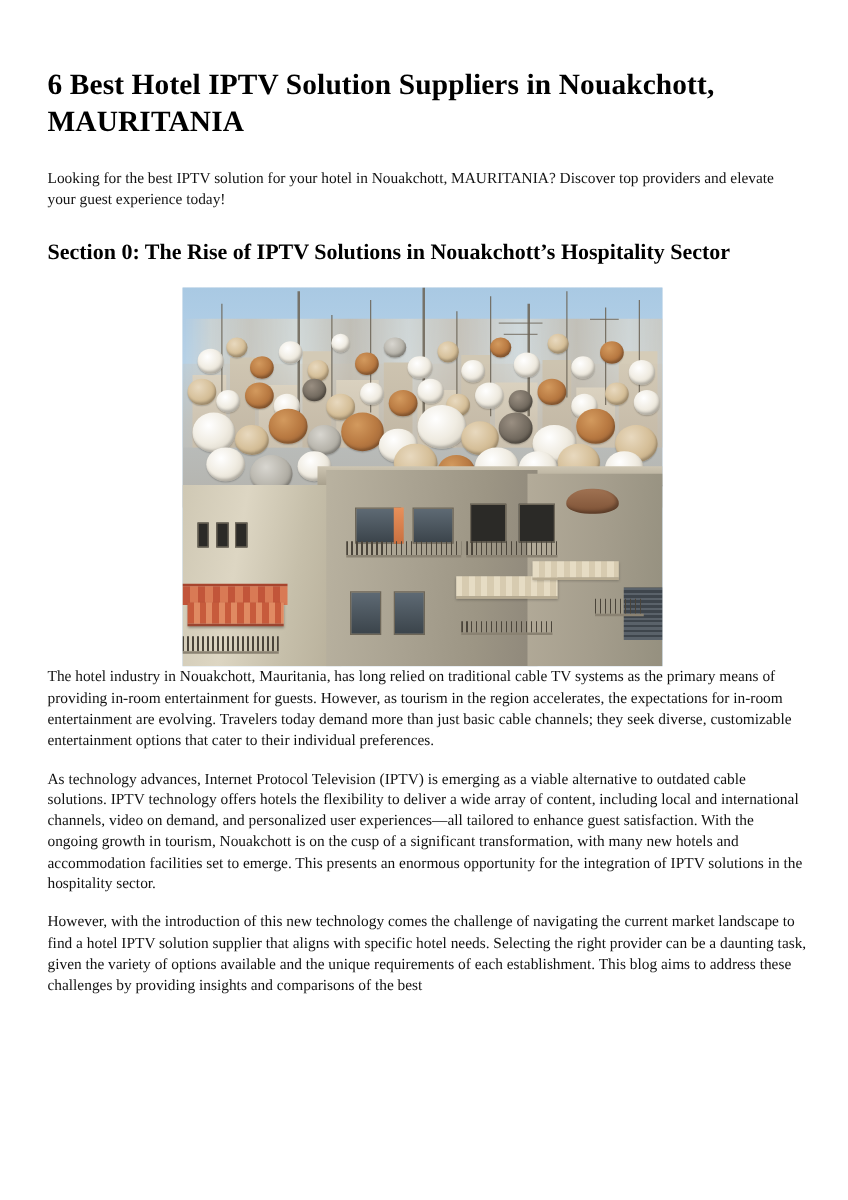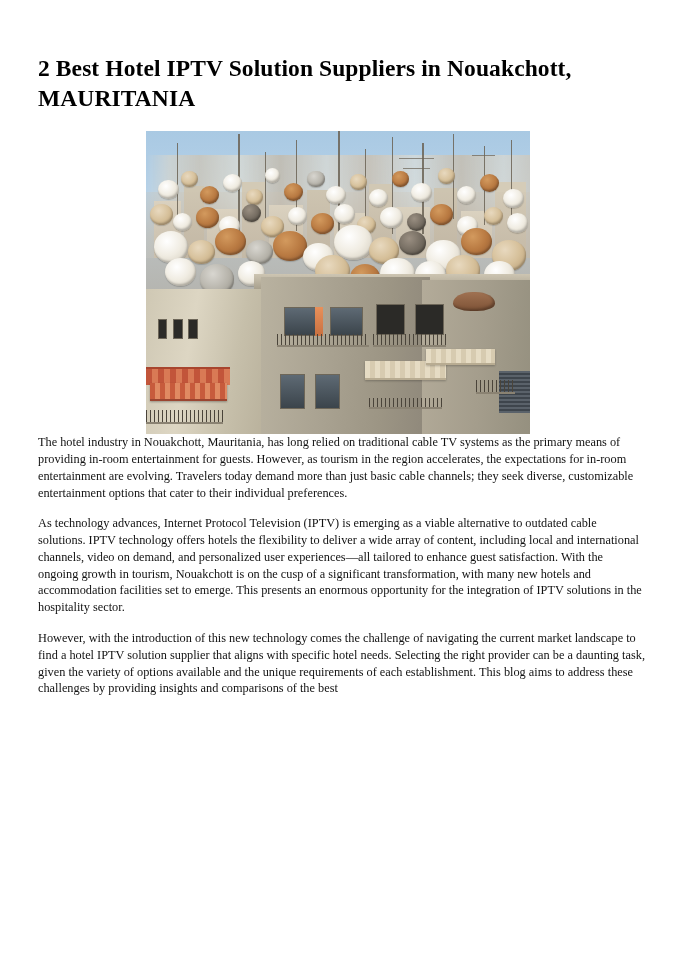--- a/index.html
+++ b/index.html
@@ -195,24 +195,26 @@
   .shutter {
     position: absolute;
     background: repeating-linear-gradient(180deg, #5a626a 0 2px, #3e454c 2px 4px);
   }
 </style>
 </head>
 <body>
 
 <div class="page">
 
-  <h1 class="doc-title">2 Best Hotel IPTV Solution Suppliers in Nouakchott, MAURITANIA</h1>
-
-
-
+  <h1 class="doc-title">6 Best Hotel IPTV Solution Suppliers in Nouakchott, MAURITANIA</h1>
+
+
+  <p class="intro-paragraph">Looking for the best IPTV solution for your hotel in Nouakchott, MAURITANIA? Discover top providers and elevate your guest experience today!</p>
+
+  <h2 class="section-heading">Section 0: The Rise of IPTV Solutions in Nouakchott’s Hospitality Sector</h2>
 
   <div class="figure-block">
     <div class="photo">
 
       <div class="sky"></div>
 
       <div class="skyline">
         <div class="skyline-blocks">
           <div class="sb" style="left:2%;  width:7%;  height:56%; background:#e2dac8;"></div>
           <div class="sb" style="left:10%; width:5%;  height:70%; background:#cfc6b2;"></div>

